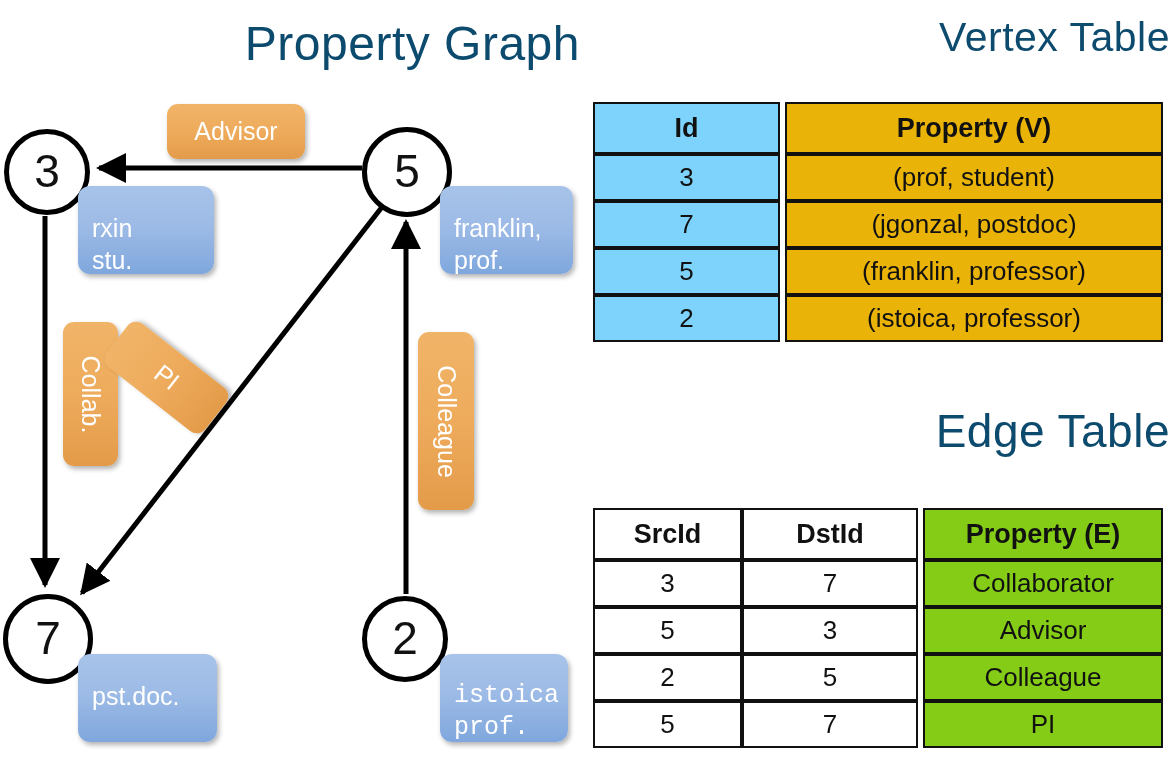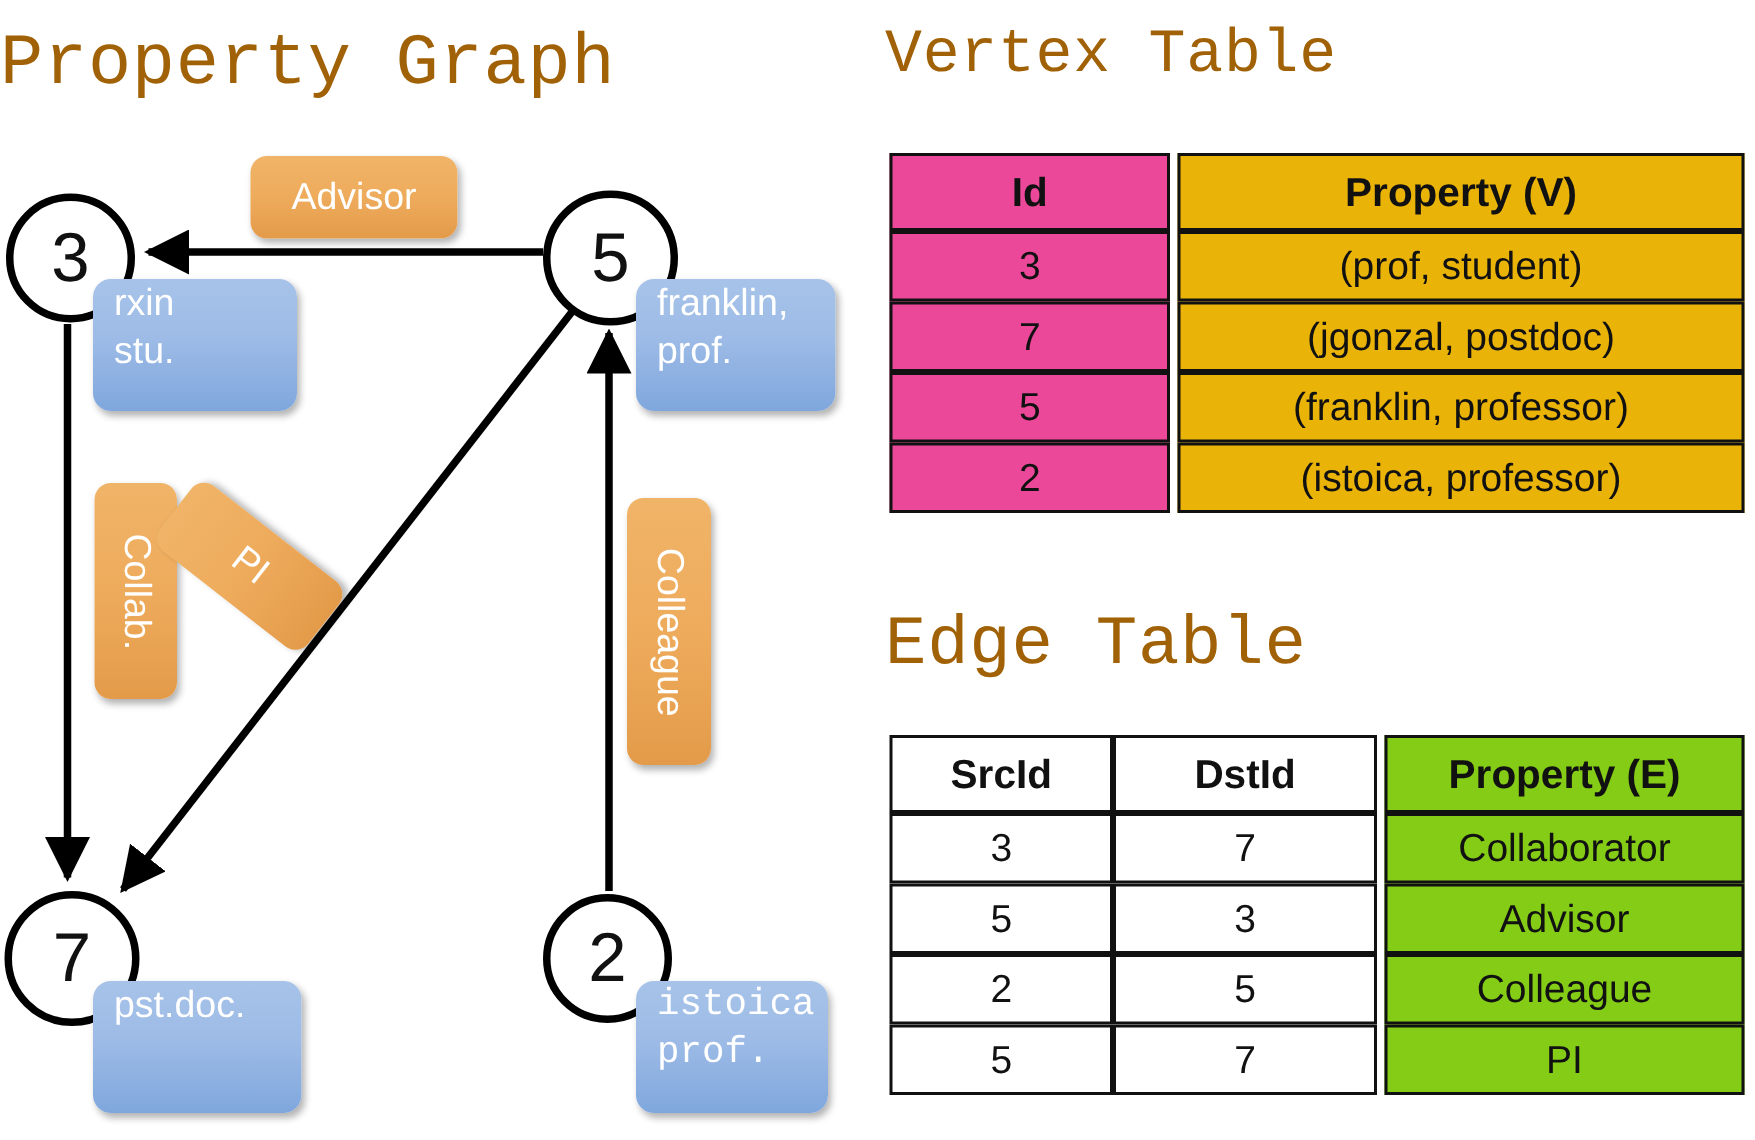--- a/index.html
+++ b/index.html
@@ -16,24 +16,23 @@
     font-family: "Liberation Sans", sans-serif;
     color: #000;
   }
 
   
   .title {
     position: absolute;
     font-weight: 400;
     font-size: 46px;
     letter-spacing: 0.5px;
-    color: #a16207;
+    color: #0c4a6e;
     white-space: nowrap;
-    text-align: left;
-    font-family: Liberation Mono, monospace;
+    text-align: right;
   }
   #title-property-graph { left: 0px;   top: 16px;  width: 580px; font-size: 48px; }
   #title-vertex-table   { left: 590px; top: 14px;  width: 580px; font-size: 41px; }
   #title-edge-table     { left: 590px; top: 404px; width: 580px; font-size: 46px; }
 
   
   #graph-canvas {
     position: absolute;
     left: 0; top: 0;
     width: 585px; height: 760px;
@@ -63,23 +62,24 @@
 
   
   .prop-box {
     position: absolute;
     border-radius: 12px;
     background: linear-gradient(to bottom, #a7c3e9 0%, #9dbbe6 45%, #7fa7dd 100%);
     box-shadow: 2px 3px 5px rgba(0,0,0,0.30);
     color: #ffffff;
     font-size: 25px;
     line-height: 1.28;
-    padding: 0 12px 9px 14px;
+    padding: 26px 12px 9px 14px;
     box-sizing: border-box;
     z-index: 5;
+    margin-left: 16px;
   }
 
   
   .edge-label {
     position: absolute;
     border-radius: 11px;
     background: linear-gradient(to bottom, #f0b468 0%, #eeab5c 50%, #e39b49 100%);
     box-shadow: 2px 3px 5px rgba(0,0,0,0.30);
     color: #ffffff;
     font-size: 25px;
@@ -112,27 +112,27 @@
     height: 47px;
     box-sizing: border-box;
   }
   .data-table th {
     font-weight: bold;
     font-size: 27px;
     height: 52px;
   }
   .col-gap { border: none !important; width: 5px; background: #fff; }
 
-  .vtable-id   { background: #ec4899; }
+  .vtable-id   { background: #7dd3fc; }
   .vtable-prop { background: #eab308; }
   .etable-id   { background: #ffffff; }
   .etable-prop { background: #84cc16; }
 
   #vertex-table { left: 593px; top: 102px; }
-  #edge-table   { left: 593px; top: 490px; }
+  #edge-table   { left: 593px; top: 508px; }
 </style>
 </head>
 <body>
 
 <div class="title" id="title-property-graph">Property Graph</div>
 <div class="title" id="title-vertex-table">Vertex Table</div>
 <div class="title" id="title-edge-table">Edge Table</div>
 
 <div id="graph-canvas">
 

